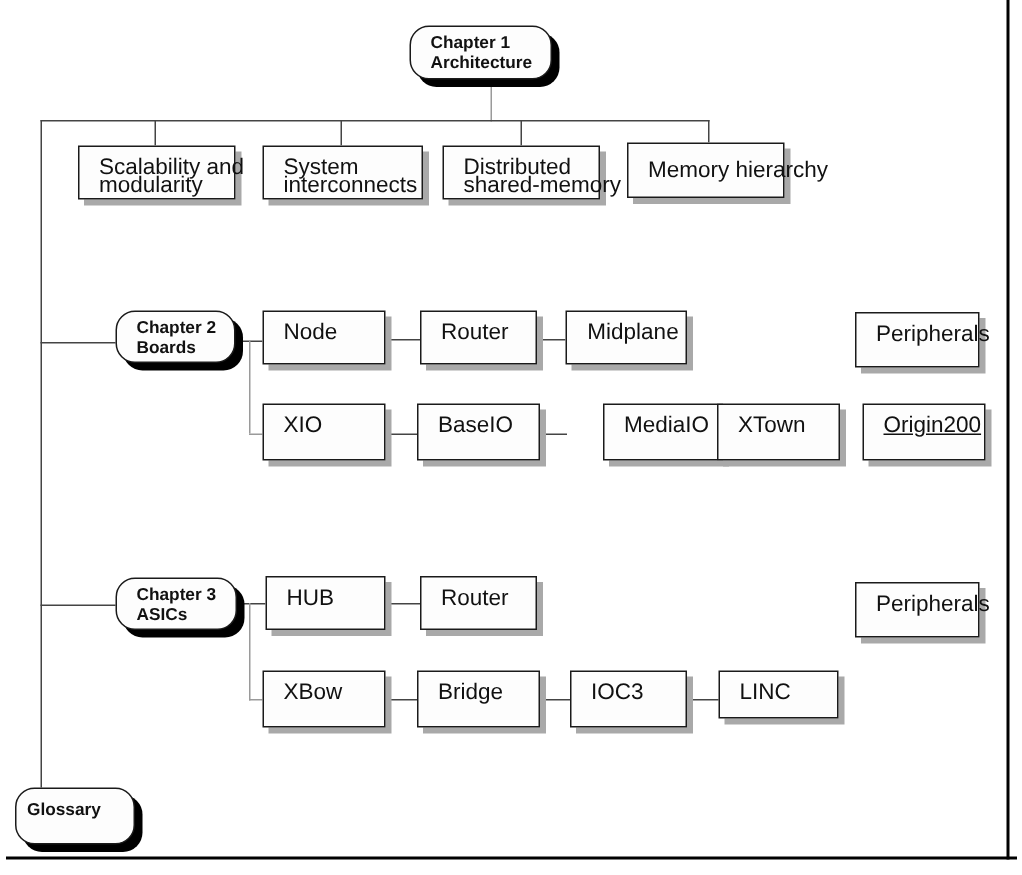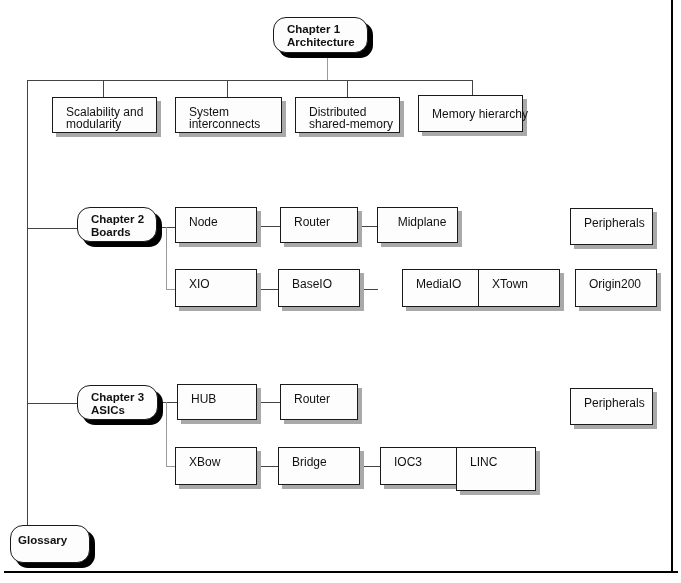--- a/index.html
+++ b/index.html
@@ -11,21 +11,21 @@
     overflow:hidden;
   }
   .canvas{position:absolute;left:0;top:0;width:681px;height:583px;}
   .box{
     position:absolute;
     box-sizing:border-box;
     background:#fdfdfd;
     border:1px solid #1a1a1a;
     box-shadow:4px 4px 0 #a9a9a9;
     padding:8px 4px 0 13px;
-    font-size:12px;
+    font-size:15px;
     line-height:12px;
     color:#111;
     z-index:2;
   }
   .box .l{display:block;white-space:nowrap;}
   .box.chapter{
     font-weight:bold;
     font-size:11.5px;
     line-height:13px;
     padding-top:5px;
@@ -113,21 +113,21 @@
   </div>
   <div class="box" style="left:278px;top:269px;width:82px;height:38px;">
     <span class="l">BaseIO</span>
   </div>
   <div class="box" style="left:378px;top:269px;width:80px;height:38px;margin-left:24px;">
     <span class="l">MediaIO</span>
   </div>
   <div class="box" style="left:478px;top:269px;width:82px;height:38px;">
     <span class="l">XTown</span>
   </div>
-  <div class="box" style="left:575px;top:269px;width:82px;height:38px;">
+  <div class="box" style="left:575px;top:269px;width:82px;height:38px;text-decoration:underline;">
     <span class="l">Origin200</span>
   </div>
 
   <div class="box chapter" style="left:77px;top:385px;width:81px;height:35px;">
     <span class="l">Chapter 3</span>
     <span class="l">ASICs</span>
   </div>
   <div class="box" style="left:177px;top:384px;width:80px;height:36px;">
     <span class="l">HUB</span>
   </div>
@@ -139,21 +139,21 @@
   </div>
   <div class="box" style="left:175px;top:447px;width:82px;height:38px;">
     <span class="l">XBow</span>
   </div>
   <div class="box" style="left:278px;top:447px;width:82px;height:38px;">
     <span class="l">Bridge</span>
   </div>
   <div class="box" style="left:380px;top:447px;width:78px;height:38px;">
     <span class="l">IOC3</span>
   </div>
-  <div class="box" style="left:456px;top:447px;width:80px;height:44px;">
+  <div class="box" style="left:479px;top:447px;width:80px;height:32px;">
     <span class="l">LINC</span>
   </div>
 
   <div class="box chapter" style="left:10px;top:525px;width:80px;height:38px;padding-top:8px;padding-left:7px;">
     <span class="l">Glossary</span>
   </div>
 
 </div>
 
 </body></html>

